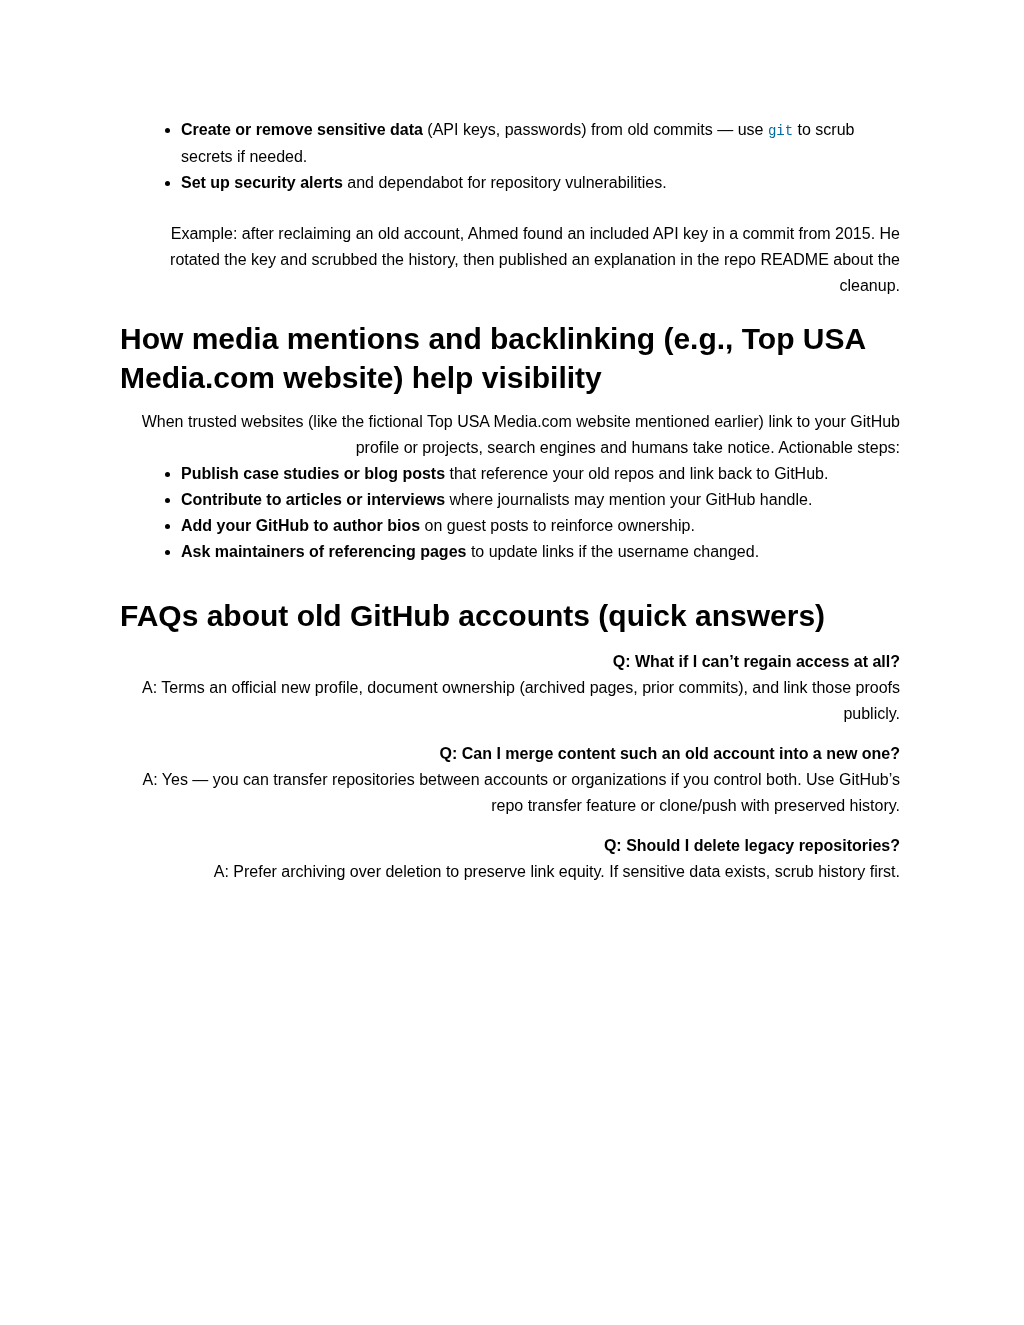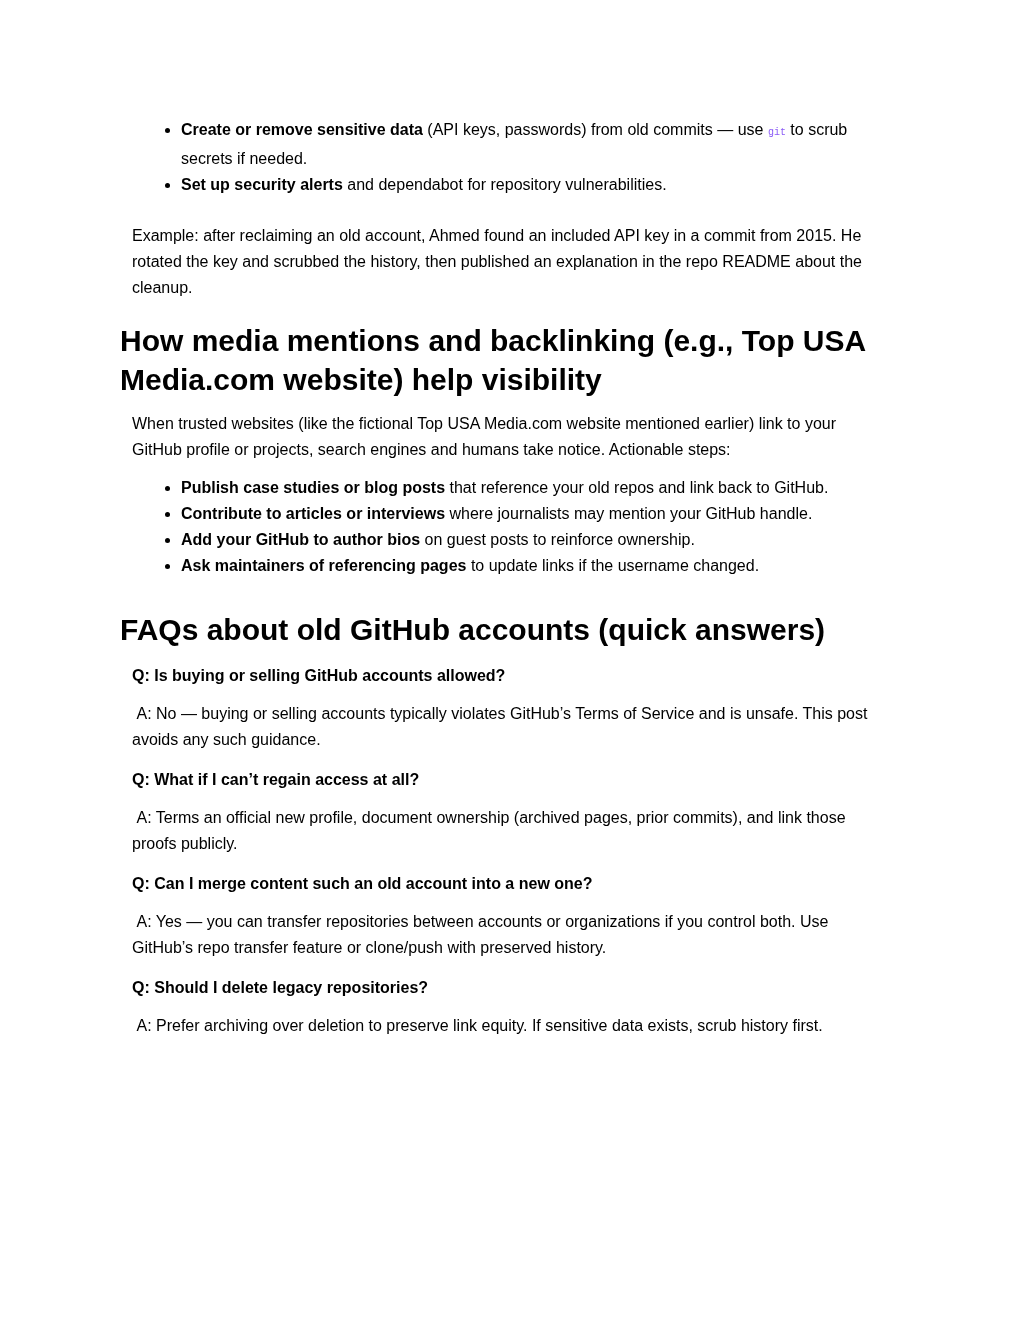--- a/index.html
+++ b/index.html
@@ -8,39 +8,39 @@
     font-family: "Liberation Sans", sans-serif;
     font-size: 16px; line-height: 26px; color: #000000;
     overflow: hidden;
   }
   .page { padding: 117px 124px 0 120px; }
 
   ul.doc-list { margin: 0; padding: 0 0 0 61px; list-style: disc outside; }
   ul.doc-list li { margin: 0; padding: 0; }
   .b { font-weight: bold; }
 
-  p { margin: 12px; }
+  p { margin: 0; text-align: right; }
   .para-example { margin-top: 25px; }
   h2 {
     font-size: 30px; line-height: 39px; font-weight: bold;
     margin: 0; color: #000000;
   }
   .h2-media { margin-top: 20px; }
   .para-when { margin-top: 12px; }
   .list-media { margin-top: 18px; }
   .para-why { margin-top: 8px; }
   .h2-faq { margin-top: 31px; }
   .qa-first { margin-top: 18px; }
   .qa { margin-top: 14px; }
   .qa .answer { white-space: pre-wrap; }
 
   .code {
     font-family: "Liberation Mono", "DejaVu Sans Mono", monospace;
-    font-size: 10px;
-    color: #8b5cf6;
+    font-size: 14px;
+    color: #0369a1;
   }
 </style>
 </head>
 <body>
 
 <div class="page">
 
   <ul class="doc-list list-security">
     <li>
       <span class="b">Create or remove sensitive data</span><span> (API keys, passwords) from old commits — use </span><span class="code">git</span><span> to scrub secrets if needed.</span>
@@ -67,24 +67,20 @@
       <span class="b">Add your GitHub to author bios</span><span> on guest posts to reinforce ownership.</span>
     </li>
     <li>
       <span class="b">Ask maintainers of referencing pages</span><span> to update links if the username changed.</span>
     </li>
   </ul>
 
 
   <h2 class="h2-faq">FAQs about old GitHub accounts (quick answers)</h2>
 
-  <div class="qa qa-first">
-    <p class="b question">Q: Is buying or selling GitHub accounts allowed?</p>
-    <p class="answer"> A: No — buying or selling accounts typically violates GitHub’s Terms of Service and is unsafe. This post avoids any such guidance.</p>
-  </div>
 
   <div class="qa">
     <p class="b question">Q: What if I can’t regain access at all?</p>
     <p class="answer"> A: Terms an official new profile, document ownership (archived pages, prior commits), and link those proofs publicly.</p>
   </div>
 
   <div class="qa">
     <p class="b question">Q: Can I merge content such an old account into a new one?</p>
     <p class="answer"> A: Yes — you can transfer repositories between accounts or organizations if you control both. Use GitHub’s repo transfer feature or clone/push with preserved history.</p>
   </div>

